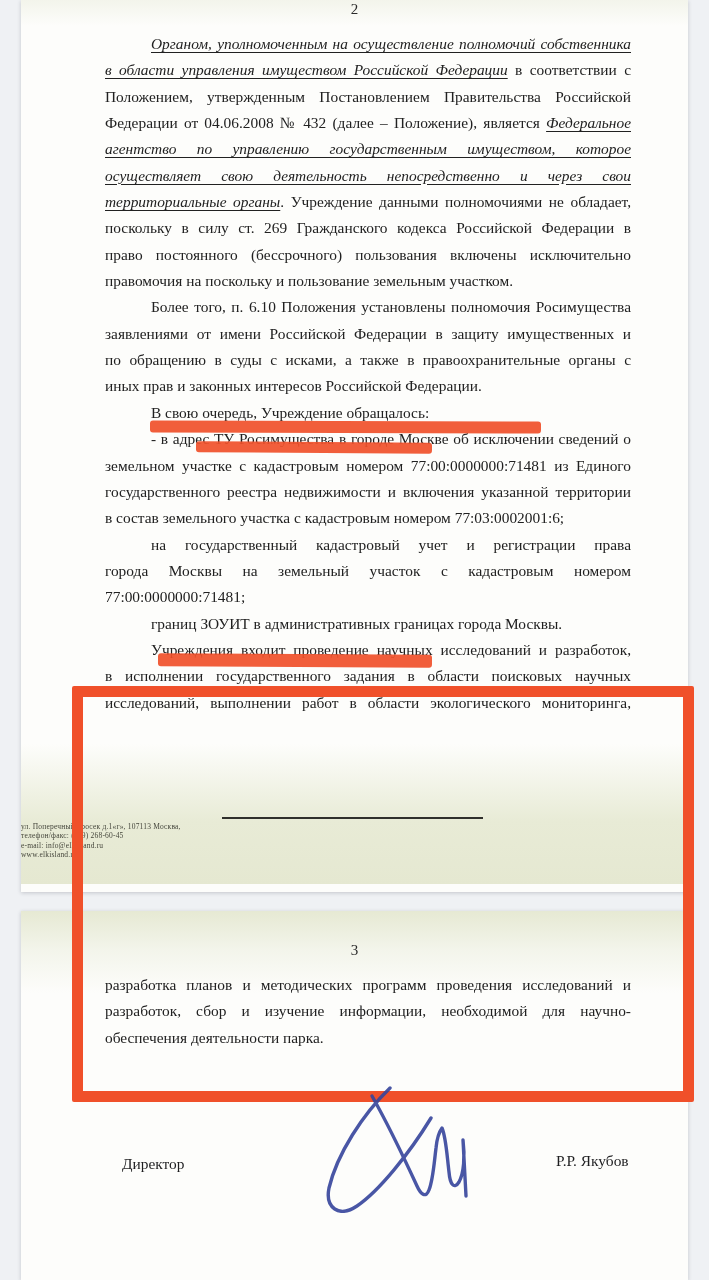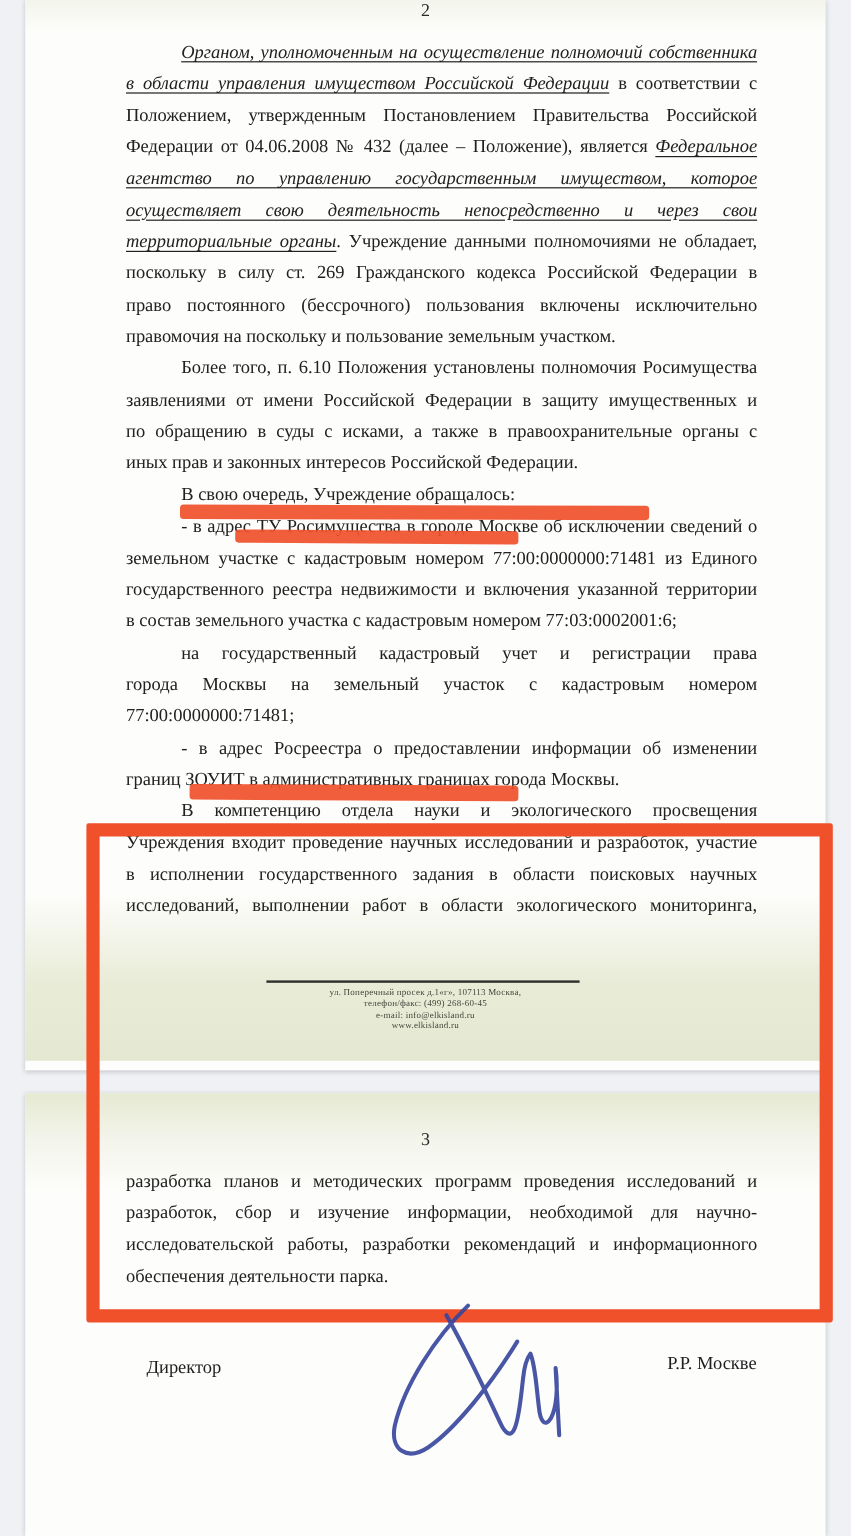--- a/index.html
+++ b/index.html
@@ -31,24 +31,24 @@
   .para .ln:first-child{text-indent:46px;}
   .para.no-indent .ln:first-child{text-indent:0;}
   .ln{height:26.35px;line-height:26.35px;text-align:justify;text-align-last:justify;
       overflow:hidden;}
   .ln.last{text-align-last:left;}
   .u{text-decoration:underline;text-underline-offset:3px;font-style:italic;}
 
   .p3col{top:61px;}
 
   .footer-rule{position:absolute;left:201px;top:817px;width:261px;height:2px;background:#2f2f2c;}
-  .footer{position:absolute;left:0;right:0;top:822px;text-align:center;
+  .footer{position:absolute;left:0;right:0;top:822px;text-align:left;
           font-size:7.5px;line-height:9.4px;color:#45463c;letter-spacing:.2px;}
 
-  .sig-label{position:absolute;font-size:15.4px;color:#1e1e20;}
+  .sig-label{position:absolute;font-size:15.4px;color:#1e1e20;margin-top:24px;}
   .sig-left{left:122px;top:1131px;}
   .sig-right{left:556px;top:1128px;}
 
   
   .marker{position:absolute;background:#f0502a;opacity:.92;border-radius:3px;z-index:5;}
   .m1{left:150px;top:421px;width:391px;height:12px;transform:rotate(.15deg);}
   .m2{left:196px;top:442px;width:236px;height:11px;transform:rotate(.4deg);}
   .m3{left:158px;top:654px;width:274px;height:13px;transform:rotate(.3deg);}
   .redbox{position:absolute;left:72px;top:686px;width:622px;height:416px;
           border:11px solid #f0502a;box-sizing:border-box;z-index:6;border-radius:2px;}
@@ -91,25 +91,23 @@
           <div class="ln"><span>земельном участке с кадастровым номером 77:00:0000000:71481 из Единого</span></div>
           <div class="ln"><span>государственного реестра недвижимости и включения указанной территории</span></div>
           <div class="ln last"><span>в состав земельного участка с кадастровым номером 77:03:0002001:6;</span></div>
         </div>
       <div class="para">
           <div class="ln"><span>на государственный кадастровый учет и регистрации права собственности</span></div>
           <div class="ln"><span>города Москвы на земельный участок с кадастровым номером</span></div>
           <div class="ln last"><span>77:00:0000000:71481;</span></div>
         </div>
       <div class="para">
-          <div class="ln"><span>- в адрес Росреестра о предоставлении информации об изменении</span></div>
           <div class="ln last"><span>границ ЗОУИТ в административных границах города Москвы.</span></div>
         </div>
       <div class="para">
-          <div class="ln"><span>В компетенцию отдела науки и экологического просвещения</span></div>
           <div class="ln"><span>Учреждения входит проведение научных исследований и разработок, участие</span></div>
           <div class="ln"><span>в исполнении государственного задания в области поисковых научных</span></div>
           <div class="ln"><span>исследований, выполнении работ в области экологического мониторинга,</span></div>
         </div>
     </div>
 
     <div class="footer-rule"></div>
     <div class="footer">
       <div>ул. Поперечный просек д.1«г», 107113 Москва,</div>
       <div>телефон/факс: (499) 268-60-45</div>
@@ -118,33 +116,32 @@
     </div>
   </section>
 
   <section class="page page3">
     <div class="tex green-top"></div>
     <div class="pagenum">3</div>
     <div class="textcol p3col">
       <div class="para no-indent">
           <div class="ln"><span>разработка планов и методических программ проведения исследований и</span></div>
           <div class="ln"><span>разработок, сбор и изучение информации, необходимой для научно-</span></div>
-          <div class="ln"><span>исследовательской работы, разработки рекомендаций и информационного</span></div>
           <div class="ln last"><span>обеспечения деятельности парка.</span></div>
         </div>
     </div>
   </section>
 
   <div class="marker m1"></div>
   <div class="marker m2"></div>
   <div class="marker m3"></div>
   <div class="redbox"></div>
 
   <div class="sig-label sig-left">Директор</div>
-  <div class="sig-label sig-right">Р.Р. Москве</div>
+  <div class="sig-label sig-right">Р.Р. Якубов</div>
 
   <svg class="signature" width="185" height="145" viewBox="0 0 185 145">
     <g fill="none" stroke="#36459c" stroke-width="3.4" stroke-linecap="round" stroke-linejoin="round" opacity="0.9">
       <path d="M 95 8 C 68 34 42 74 34 108 C 30 128 44 138 62 126 C 84 111 114 74 136 38"></path>
       <path d="M 77 16 C 94 46 110 80 122 106 C 126 115 131 118 134 110 C 138 100 139 84 141 68 C 142 58 144 52 147 48 C 151 57 152 76 154 92 C 155 104 159 110 164 102 C 169 93 170 76 168 60 L 171 116"></path>
     </g>
   </svg>
 
 </div>
 

